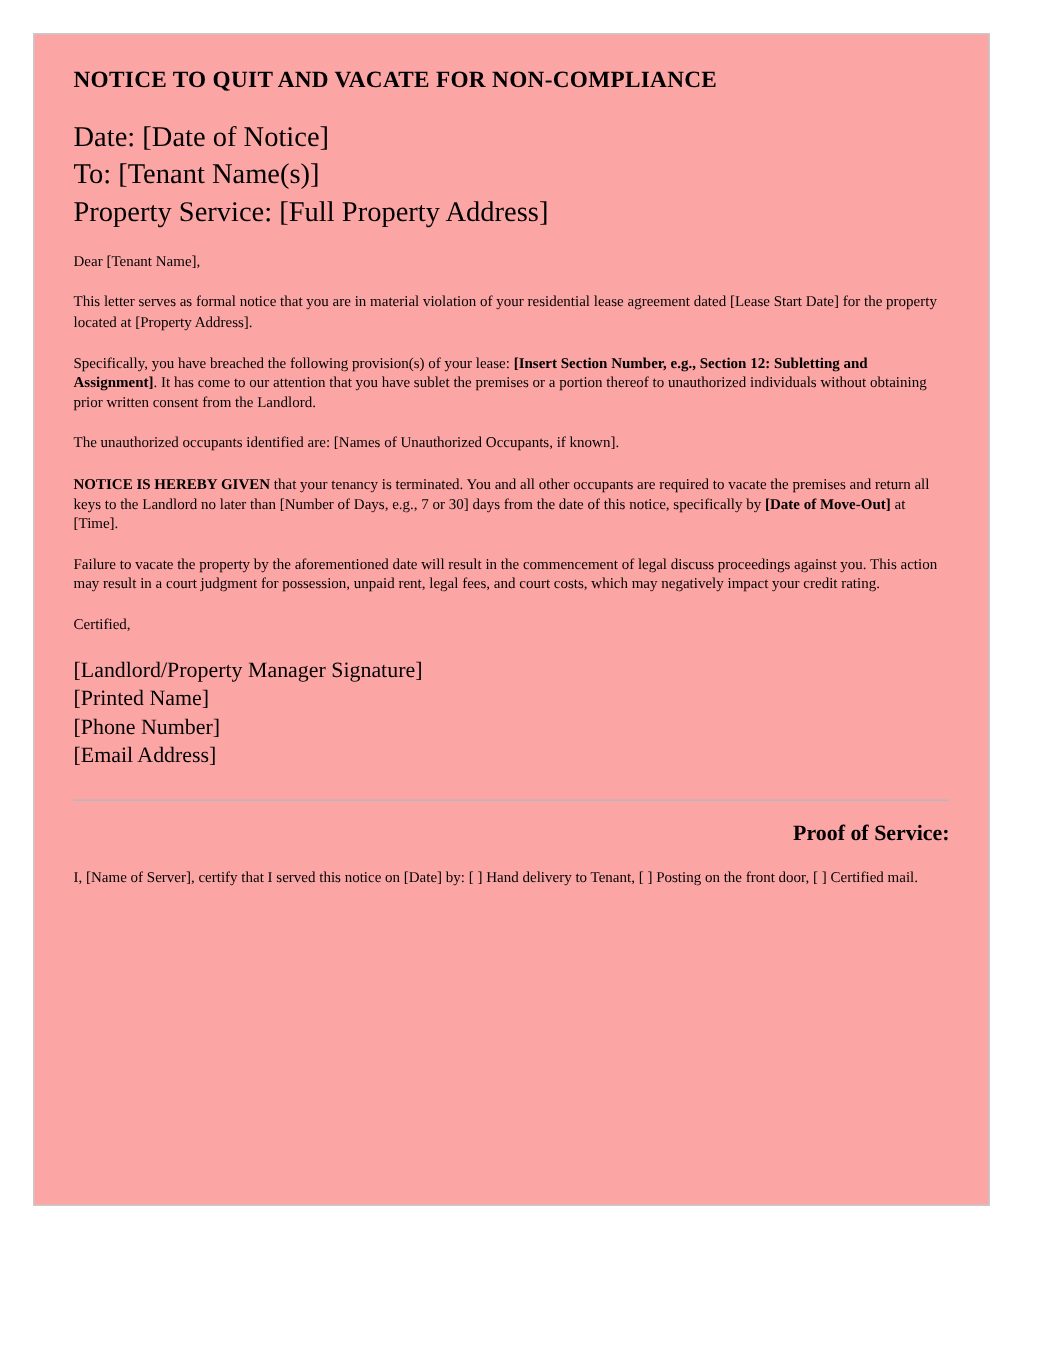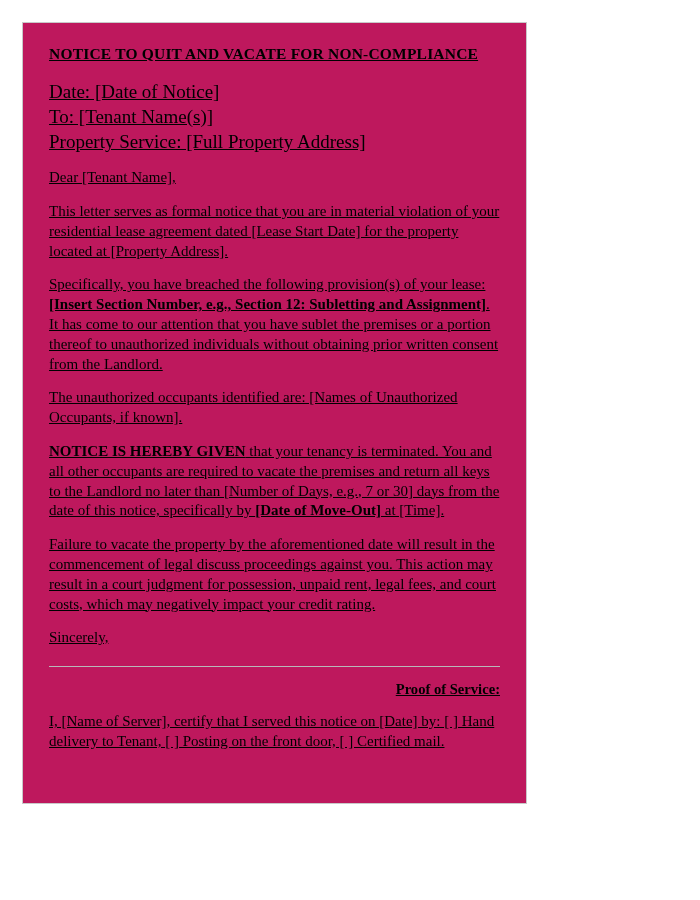--- a/index.html
+++ b/index.html
@@ -17,40 +17,39 @@
     position: relative;
     width: 700px;
     height: 900px;
     box-sizing: border-box;
     background: #ffffff;
   }
   .sheet {
     position: absolute;
     left: 22px;
     top: 22px;
-    width: 505px;
+    width: 638px;
     height: 782px;
     box-sizing: border-box;
     border: 1px solid #c9c9c9;
-    background: #be185d;
+    background: #fca5a5;
     overflow: hidden;
-    text-decoration: underline;
   }
   .inner {
     padding: 22px 26px 0 26px;
   }
   h1.doc-title {
     font-family: "Liberation Serif", serif;
     font-size: 15.5px;
     font-weight: bold;
     margin: 0 0 16px 0;
     letter-spacing: 0.2px;
   }
   p.block {
-    font-size: 15px;
+    font-size: 10px;
     line-height: 1.32;
     margin: 1px 0 14px 0;
     text-align: left;
   }
   .meta-line {
     font-size: 19px;
     line-height: 1.32;
   }
   .meta {
     margin: 0 0 14px 0;
@@ -94,22 +93,28 @@
 
       <p class="block"><span>Specifically, you have breached the following provision(s) of your lease: </span><span class="b">[Insert Section Number, e.g., Section 12: Subletting and Assignment]</span><span>. It has come to our attention that you have sublet the premises or a portion thereof to unauthorized individuals without obtaining prior written consent from the Landlord.</span></p>
 
       <p class="block">The unauthorized occupants identified are: [Names of Unauthorized Occupants, if known].</p>
 
       <p class="block"><span class="b">NOTICE IS HEREBY GIVEN</span><span> that your tenancy is terminated. You and all other occupants are required to vacate the premises and return all keys to the Landlord no later than [Number of Days, e.g., 7 or 30] days from the date of this notice, specifically by </span><span class="b">[Date of Move-Out]</span><span> at [Time].</span></p>
 
       <p class="block">Failure to vacate the property by the aforementioned date will result in the commencement of legal discuss proceedings against you. This action may result in a court judgment for possession, unpaid rent, legal fees, and court costs, which may negatively impact your credit rating.</p>
 
 
-      <p class="block">Sincerely,</p>
+      <p class="block">Certified,</p>
 
+      <div class="sig-block">
+        <div class="sig-line">[Landlord/Property Manager Signature]</div>
+        <div class="sig-line">[Printed Name]</div>
+        <div class="sig-line">[Phone Number]</div>
+        <div class="sig-line">[Email Address]</div>
+      </div>
 
       <hr class="sep">
 
       <div class="proof-title">Proof of Service:</div>
 
       <p class="block">I, [Name of Server], certify that I served this notice on [Date] by: [ ] Hand delivery to Tenant, [ ] Posting on the front door, [ ] Certified mail.</p>
 
     </div>
   </div>
 </div>

